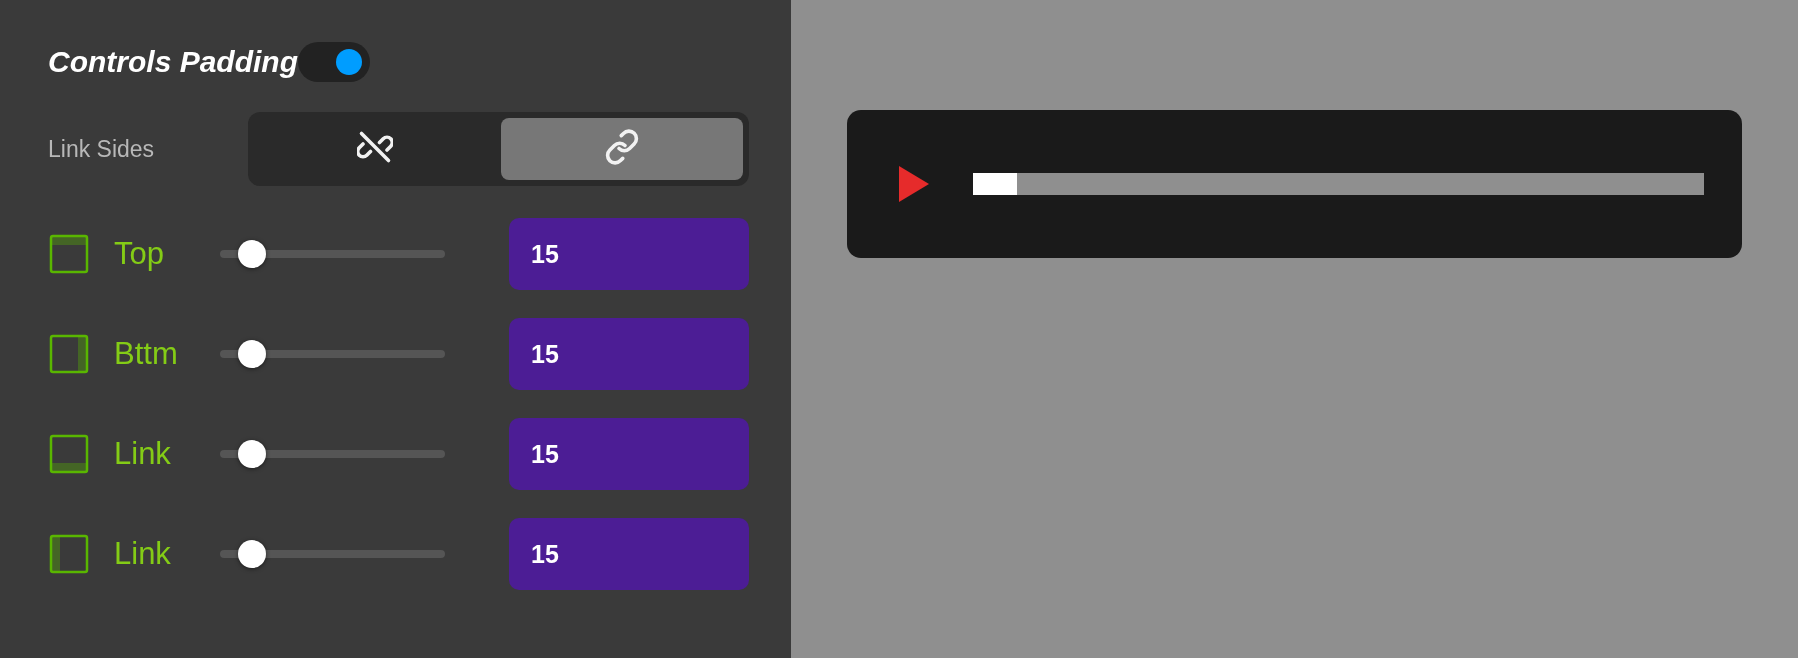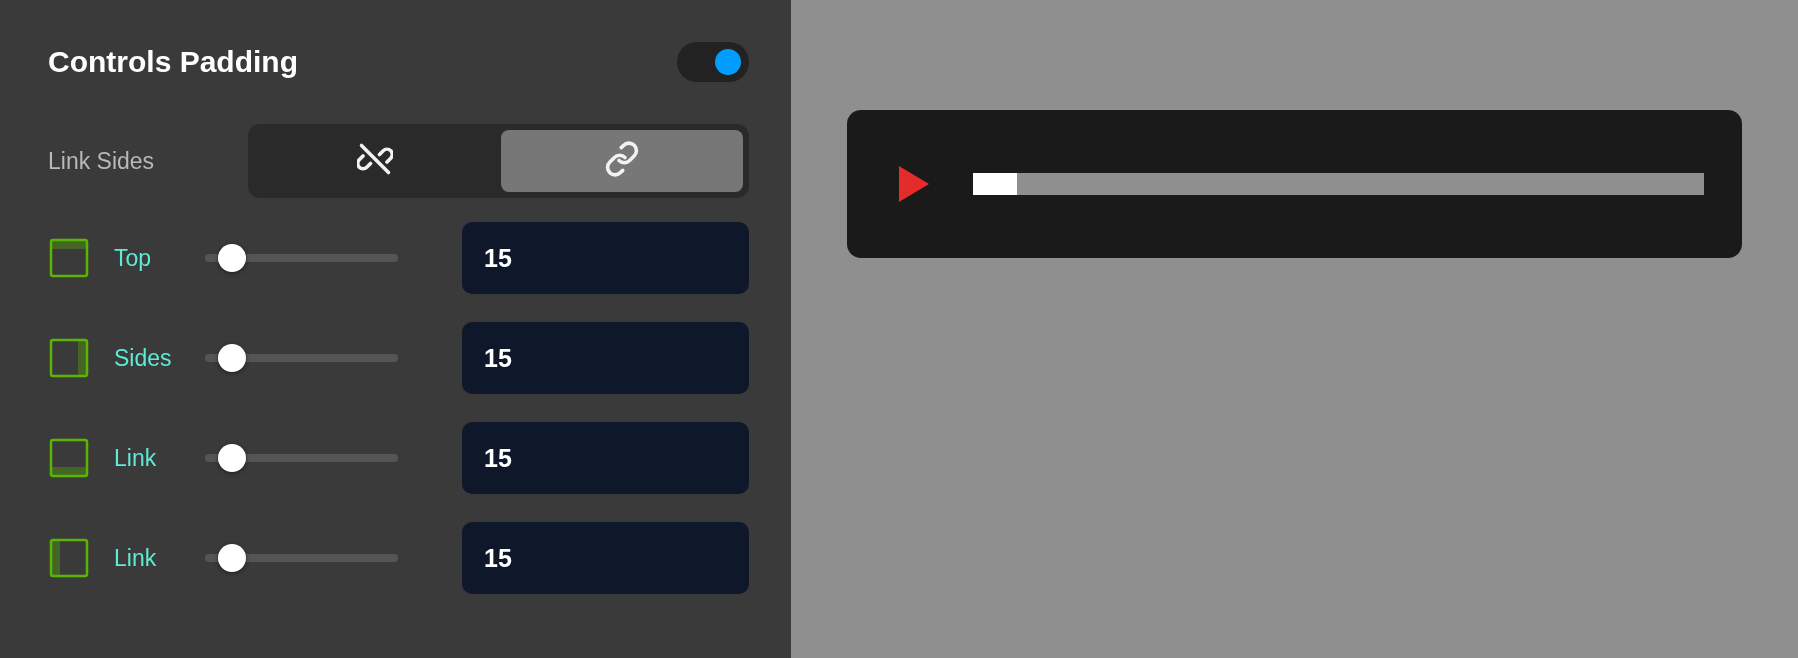--- a/index.html
+++ b/index.html
@@ -9,23 +9,23 @@
   
   .panel {
     width: 791px;
     height: 100%;
     background: #3a3a3a;
     padding: 42px 42px 20px 48px;
     color: #ffffff;
   }
   .panel-header {
     display: flex;
-    justify-content: space-between;
-    align-items: center;
-    margin-bottom: 42px;
+    align-items: center;
+    margin-bottom: 30px;
+    font-style: italic;
   }
   .panel-title {
     font-size: 30px;
     font-weight: 700;
     color: #ffffff;
   }
   .toggle {
     width: 72px;
     height: 40px;
     background: #222222;
@@ -40,21 +40,21 @@
     border-radius: 50%;
     background: #009dff;
     top: 7px;
     right: 8px;
   }
 
   
   .link-row {
     display: flex;
     align-items: center;
-    margin-bottom: 24px;
+    margin-bottom: 32px;
     gap: 25px;
   }
   .link-label {
     width: 180px;
     font-size: 23px;
     color: #b8b8b8;
   }
   .seg {
     display: flex;
     background: #2a2a2a;
@@ -86,22 +86,22 @@
     margin-bottom: 28px;
   }
   .pad-icon {
     width: 42px;
     height: 42px;
     margin-right: 24px;
     flex: 0 0 42px;
   }
   .pad-label {
     width: 110px;
-    font-size: 23px;
-    color: #5eead4;
+    font-size: 31px;
+    color: #84cc16;
   }
   .slider {
     position: relative;
     width: 232px;
     height: 8px;
     background: #555555;
     border-radius: 4px;
     margin-right: 28px;
     cursor: pointer;
   }
@@ -112,24 +112,24 @@
     background: #ffffff;
     border-radius: 50%;
     top: 50%;
     transform: translate(-50%, -50%);
     left: 14%;
     box-shadow: 0 1px 4px rgba(0,0,0,0.5);
   }
   .value-box {
     display: flex;
     align-items: center;
-    background: #0f172a;
+    background: #4c1d95;
     border-radius: 10px;
     height: 72px;
-    width: 287px;
+    width: 240px;
     margin-left: 36px;
   }
   .value-input {
     flex: 1;
     background: transparent;
     border: none;
     color: #ffffff;
     font-size: 25px;
     font-weight: 700;
     padding-left: 22px;
@@ -249,21 +249,21 @@
     </div>
   </div>
 
   <div class="pad-row">
     <span class="pad-icon">
       <svg class="side-icon" width="42" height="42" viewBox="0 0 42 42">
         <rect class="hl" x="30" y="3" width="9" height="36"></rect>
         <rect class="outer" x="3" y="3" width="36" height="36" rx="2"></rect>
       </svg>
     </span>
-    <div class="pad-label">Sides</div>
+    <div class="pad-label">Bttm</div>
     <div class="slider">
       <div class="slider-thumb" style="left:14%"></div>
     </div>
     <div class="value-box">
       <input class="value-input" value="15" style="">
       <div class="value-sep"></div>
       <div class="value-unit">px</div>
     </div>
   </div>
 

